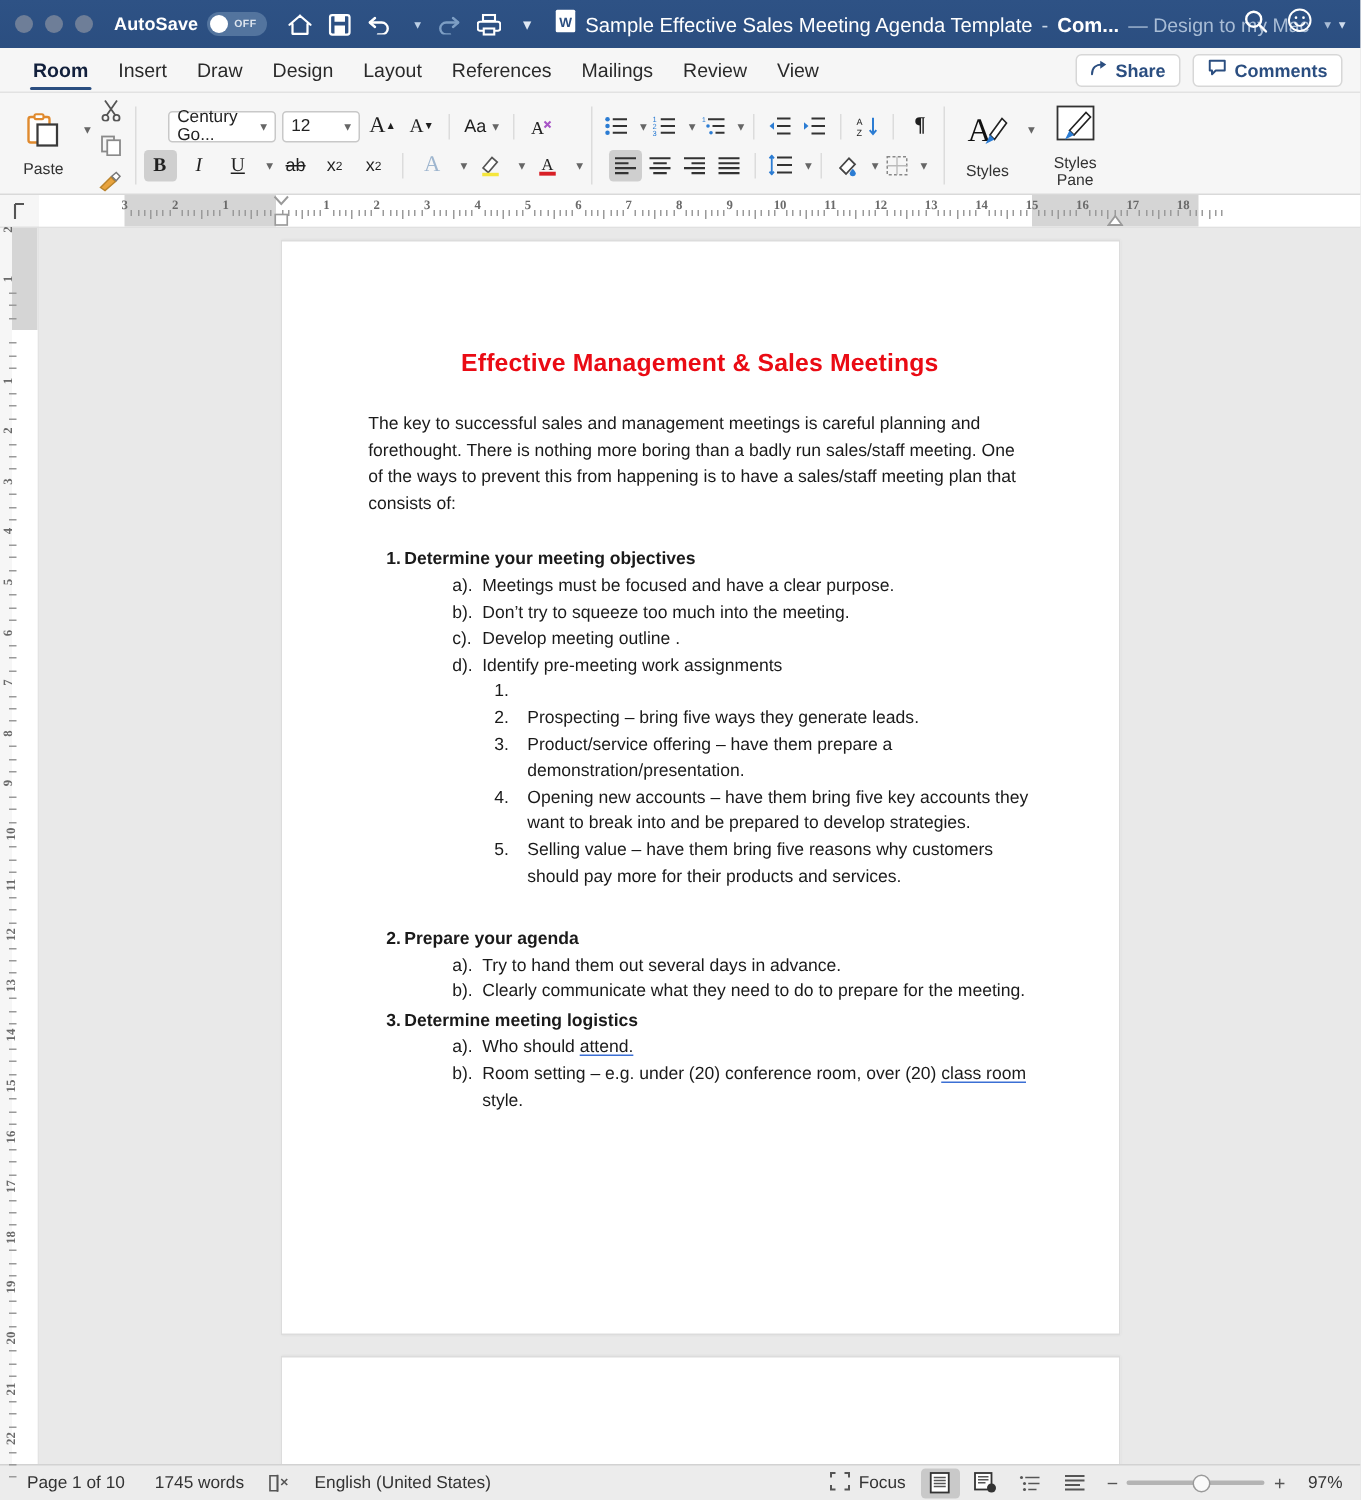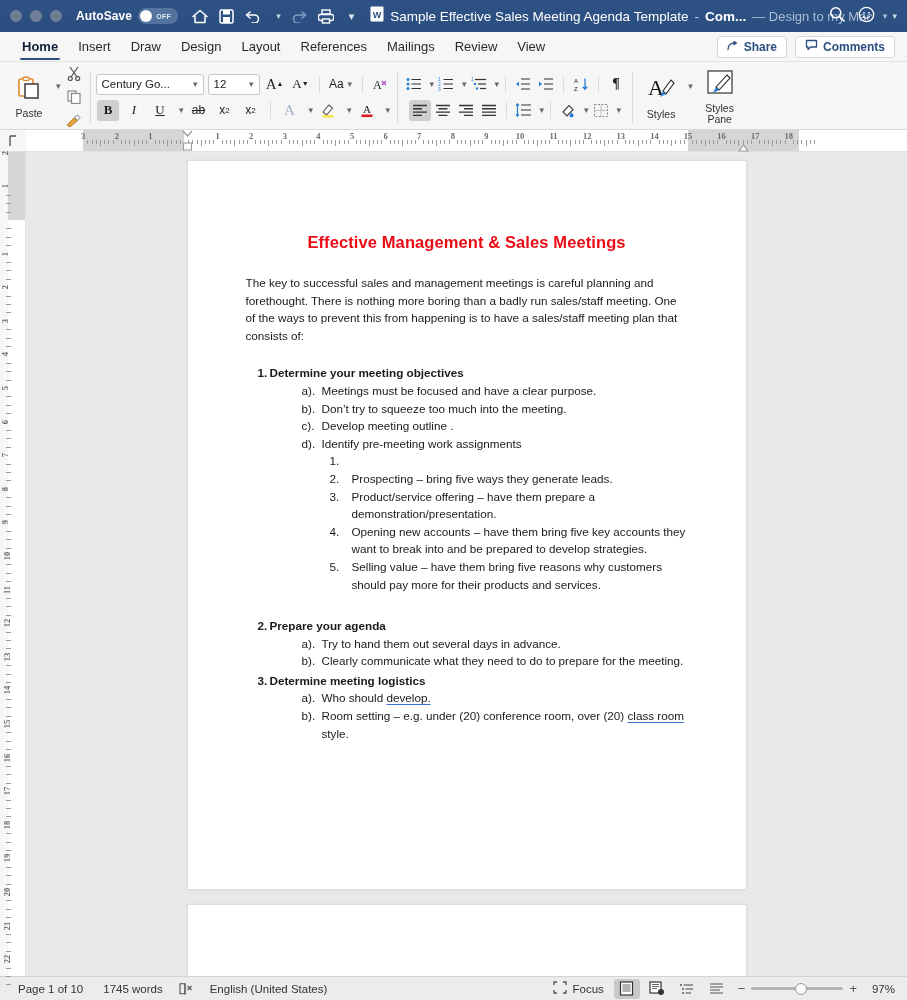--- a/index.html
+++ b/index.html
@@ -77,21 +77,21 @@
   .paste-col { display: flex; flex-direction: column; align-items: center; justify-content: center; width: 46px; }
   .paste-lbl { font-size: 10.5px; color: #333; margin-top: 1px; }
   .clip-col { display: flex; flex-direction: column; gap: 3px; align-items: center; justify-content: center; padding-left: 2px;}
   .font-col { display: flex; flex-direction: column; justify-content: center; gap: 5px; }
   .fontrow { display: flex; align-items: center; gap: 4px; }
   .combo {
     border: 1px solid #c8c8c8; background: #fff; border-radius: 3px;
     height: 21px; display: flex; align-items: center; justify-content: space-between;
     font-size: 11.5px; color: #222; padding: 0 5px;
   }
-  .combo.fontname { width: 108px; }
+  .combo.fontname { width: 72px; }
   .combo.fontsize { width: 52px; }
   .chev { font-size: 9px; color: #666; margin-left: 4px;}
   .ic { width: 22px; height: 21px; display: flex; align-items: center; justify-content: center; font-size: 13px; color: #1f1f1f; border-radius: 3px; }
   .ic.on { background: #cfcfcf; }
   .ic.dim { color: #9fb6cf; }
   .para-col { display: flex; flex-direction: column; justify-content: center; gap: 5px; }
   .pararow { display: flex; align-items: center; gap: 1px; }
   .styles-col { display: flex; flex-direction: column; align-items: center; justify-content: center; width: 46px; }
   .styles-lbl { font-size: 10.5px; color: #333; text-align: center; line-height: 11px; margin-top: 2px; }
 
@@ -242,21 +242,21 @@
           <circle cx="6" cy="6.8" r="0.9" fill="#fff"></circle>
           <circle cx="11" cy="6.8" r="0.9" fill="#fff"></circle>
           <path d="M5.3 10.3 a3.6 3.6 0 0 0 6.4 0" stroke="#fff" stroke-width="1.2" fill="none" stroke-linecap="round"></path>
         </svg>
     </span>
     <span class="chev" style="color:#cfdcec;">▾</span>
   </div>
 </div>
 
 <div class="tabbar">
-  <div class="tab active">Home</div>
+  <div class="tab active">Room</div>
   <div class="tab">Insert</div>
   <div class="tab">Draw</div>
   <div class="tab">Design</div>
   <div class="tab">Layout</div>
   <div class="tab">References</div>
   <div class="tab">Mailings</div>
   <div class="tab">Review</div>
   <div class="tab">View</div>
 
   <div class="tab-right">
@@ -869,21 +869,21 @@
           <span>Clearly communicate what they need to do to prepare for the meeting.</span>
         </div>
 
         <div class="lvl1">
           <span class="mk">3.</span>
           <span>Determine meeting logistics</span>
         </div>
         <div class="lvl2">
           <span class="mk">a).</span>
           <span>
-            <span>Who should </span><span class="sq">develop.</span><span></span>
+            <span>Who should </span><span class="sq">attend.</span><span></span>
           </span>
         </div>
         <div class="lvl2">
           <span class="mk">b).</span>
           <span>
             <span>Room setting – e.g. under (20) conference room, over (20) </span><span class="sq">class room</span><span> style.</span>
           </span>
         </div>
 
       </div>

